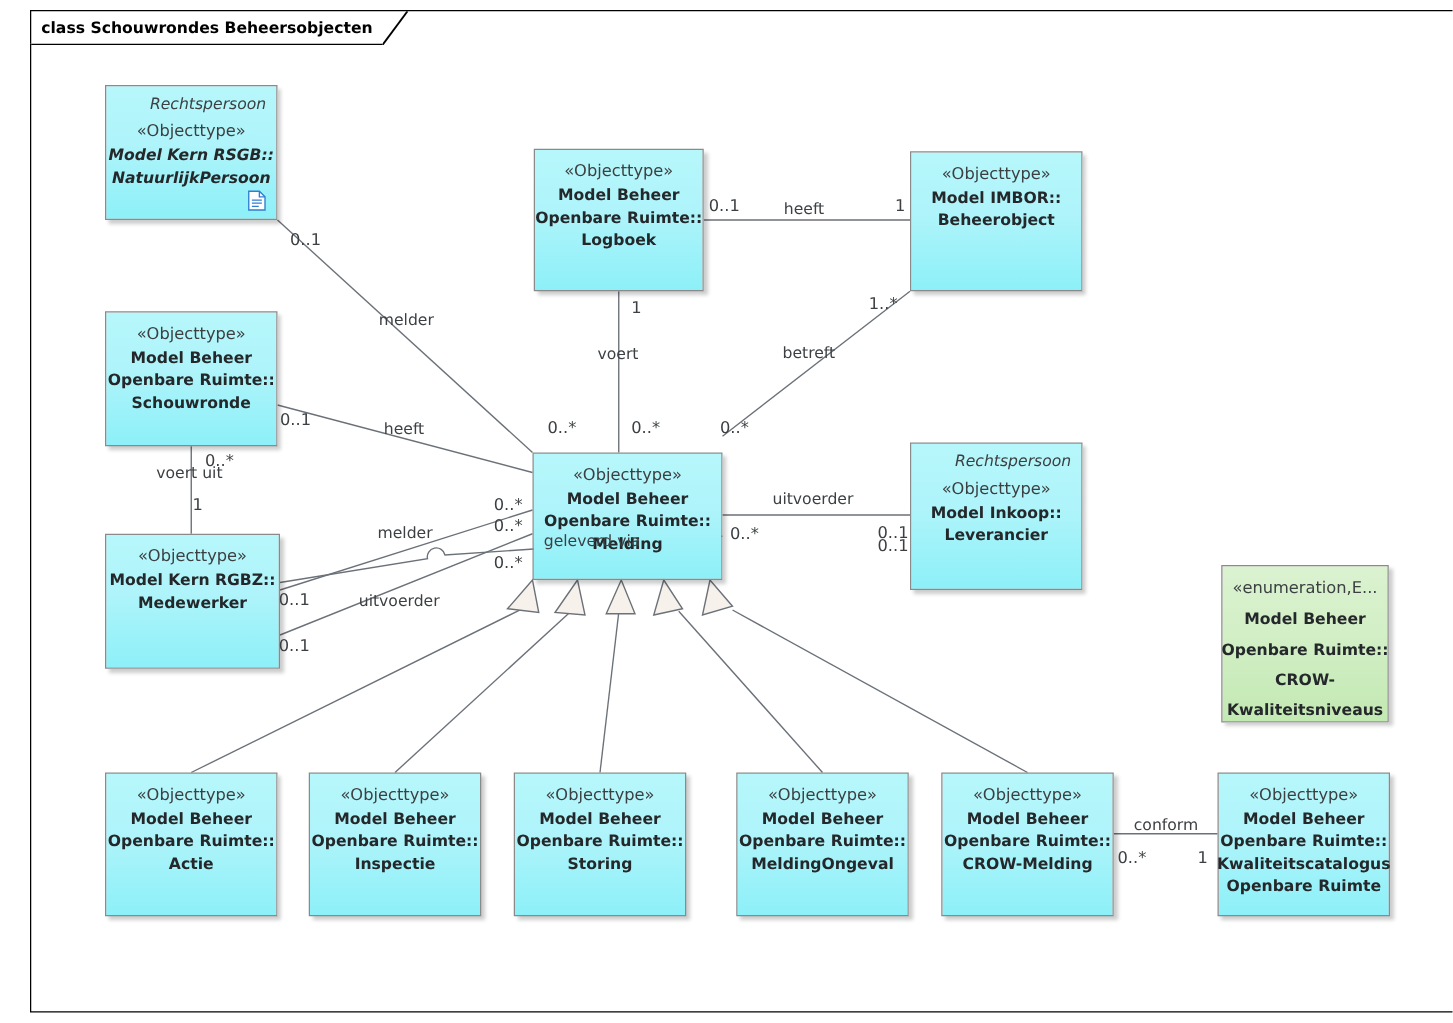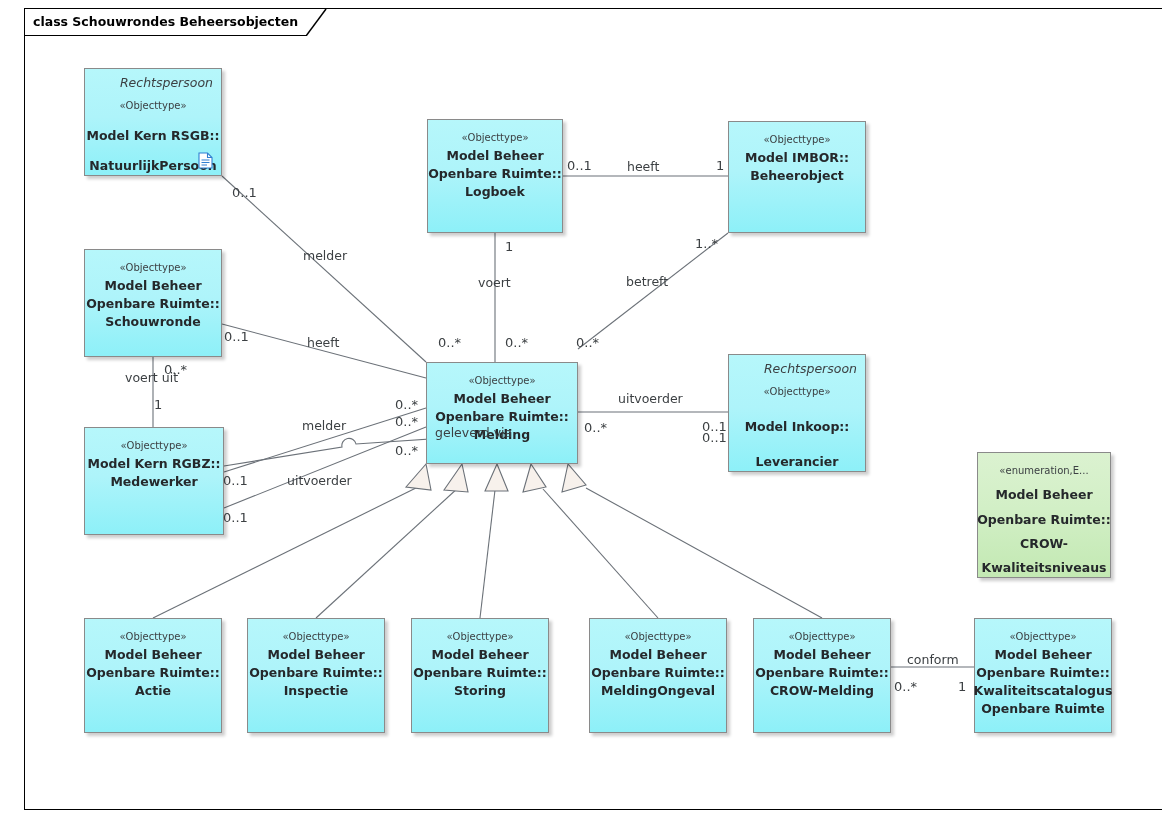--- a/index.html
+++ b/index.html
@@ -45,31 +45,31 @@
     padding-top:9px;
     z-index:5;
   }
   .node.cyan{
     background:linear-gradient(180deg,#b6f7fb 0%, #aef4fa 45%, #8df0f8 100%);
   }
   .node.green{
     background:linear-gradient(180deg,#dbf2d0 0%, #d2efc6 45%, #c3e9b3 100%);
   }
   .stereo{
-    font-size:10px;color:#3c4043;line-height:18px;white-space:nowrap;
+    font-size:13px;color:#3c4043;line-height:18px;white-space:nowrap;
   }
   .nname{
     font-size:12.5px;font-weight:bold;color:#25282b;line-height:18px;white-space:nowrap;
   }
   .rpers{
     position:absolute;right:8px;top:6px;
     font-size:12.5px;font-style:italic;color:#3c4043;white-space:nowrap;
   }
-  .node.has-rp{padding-top:28px;justify-content:space-between;}
-  .italic .nname{}
+  .node.has-rp{padding-top:28px;}
+  .italic .nname{font-style:italic;}
   .italic .stereo{font-style:normal;}
   .doc-icon{
     position:absolute;right:8px;bottom:6px;width:15px;height:17px;
   }
 
   
   .lbl{
     position:absolute;font-size:12.5px;color:#3c4043;
     white-space:nowrap;background:transparent;z-index:6;
     line-height:14px;

